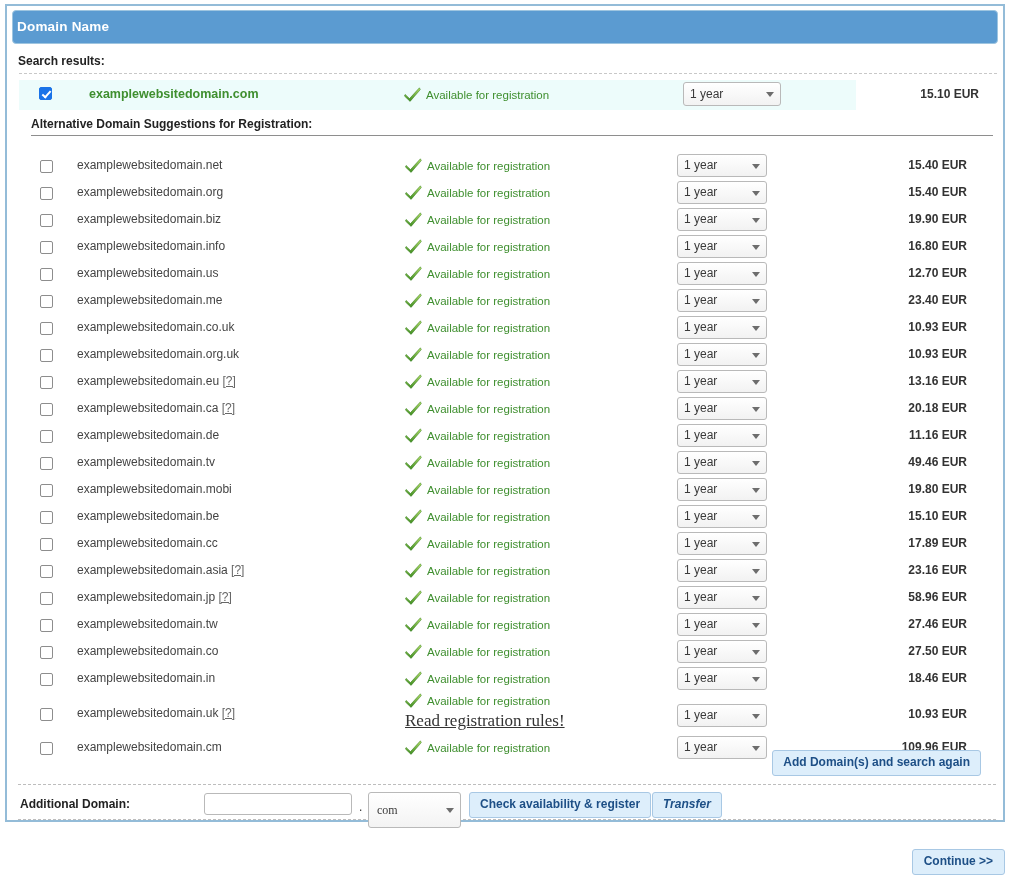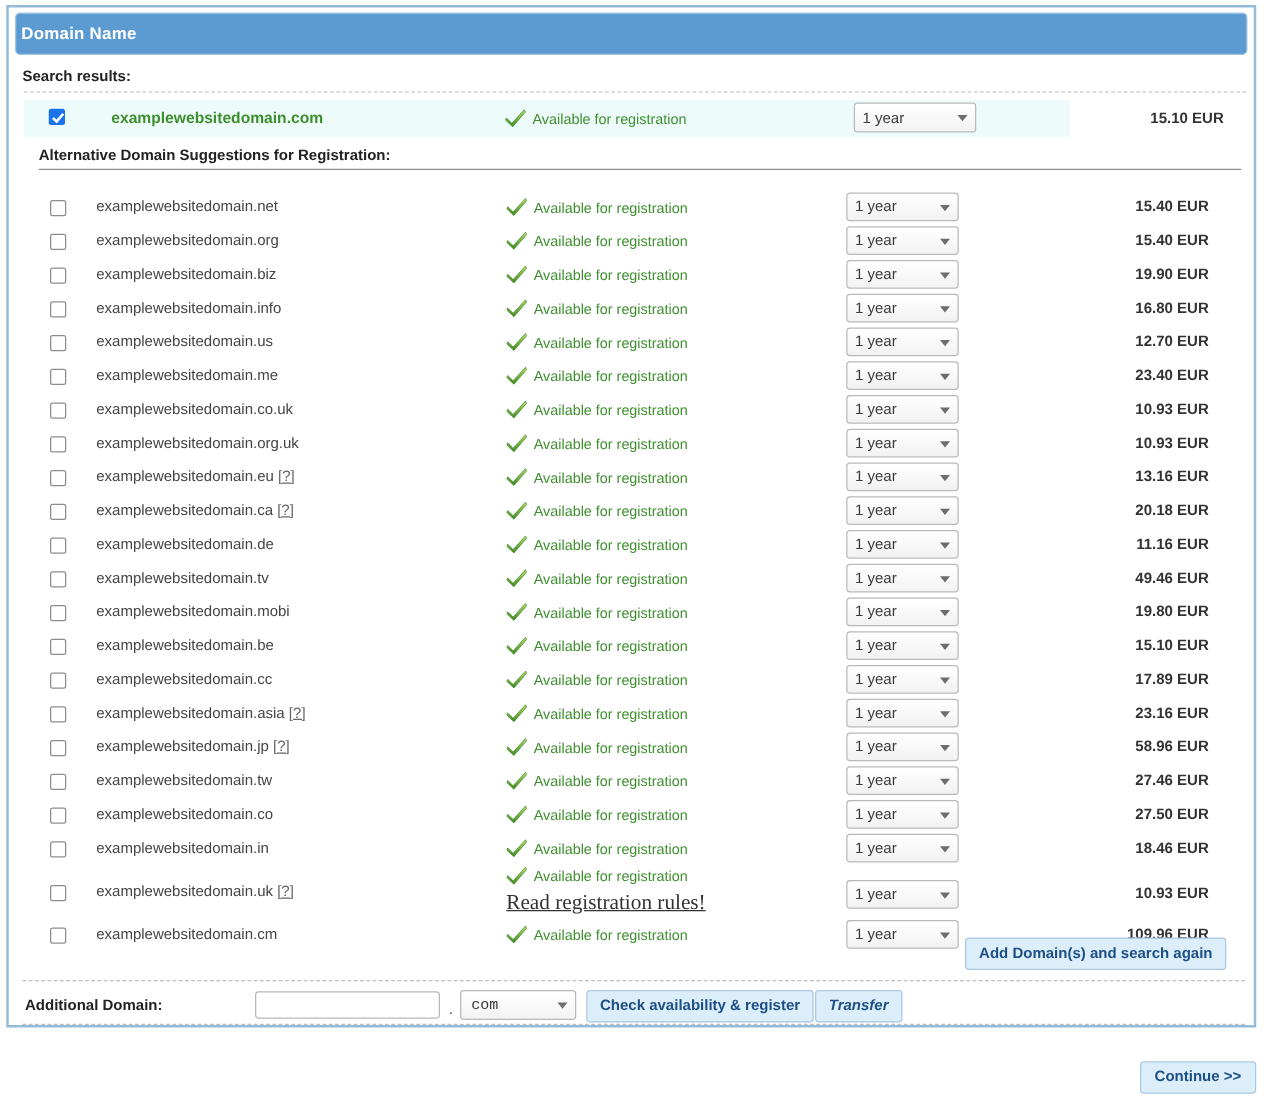--- a/index.html
+++ b/index.html
@@ -249,26 +249,26 @@
     outline: none;
   }
   #dot-sep {
     position: absolute;
     left: 341px; top: 15px;
     font-size: 12px; color: #333333;
   }
   #tld-wrap { position: absolute; left: 350px; top: 7px; }
   select.tld {
     -webkit-appearance: none; appearance: none;
-    width: 93px; height: 24px;
+    width: 93px; height: 36px;
     padding: 1px 20px 2px 8px;
     border: 1px solid #b9b9b9;
     border-radius: 3px;
     background-image: linear-gradient(180deg, #ffffff 0%, #f3f3f3 100%);
-    font-family: Liberation Mono, monospace;
+    font-family: Liberation Serif, serif;
     font-size: 12px;
     color: #3a3a3a;
     outline: none;
     cursor: pointer;
   }
   #check-btn { position: absolute; left: 451px; top: 7px; }
   #transfer-btn { position: absolute; left: 634px; top: 7px; font-style: italic; }
 
   
   #continue-btn {

